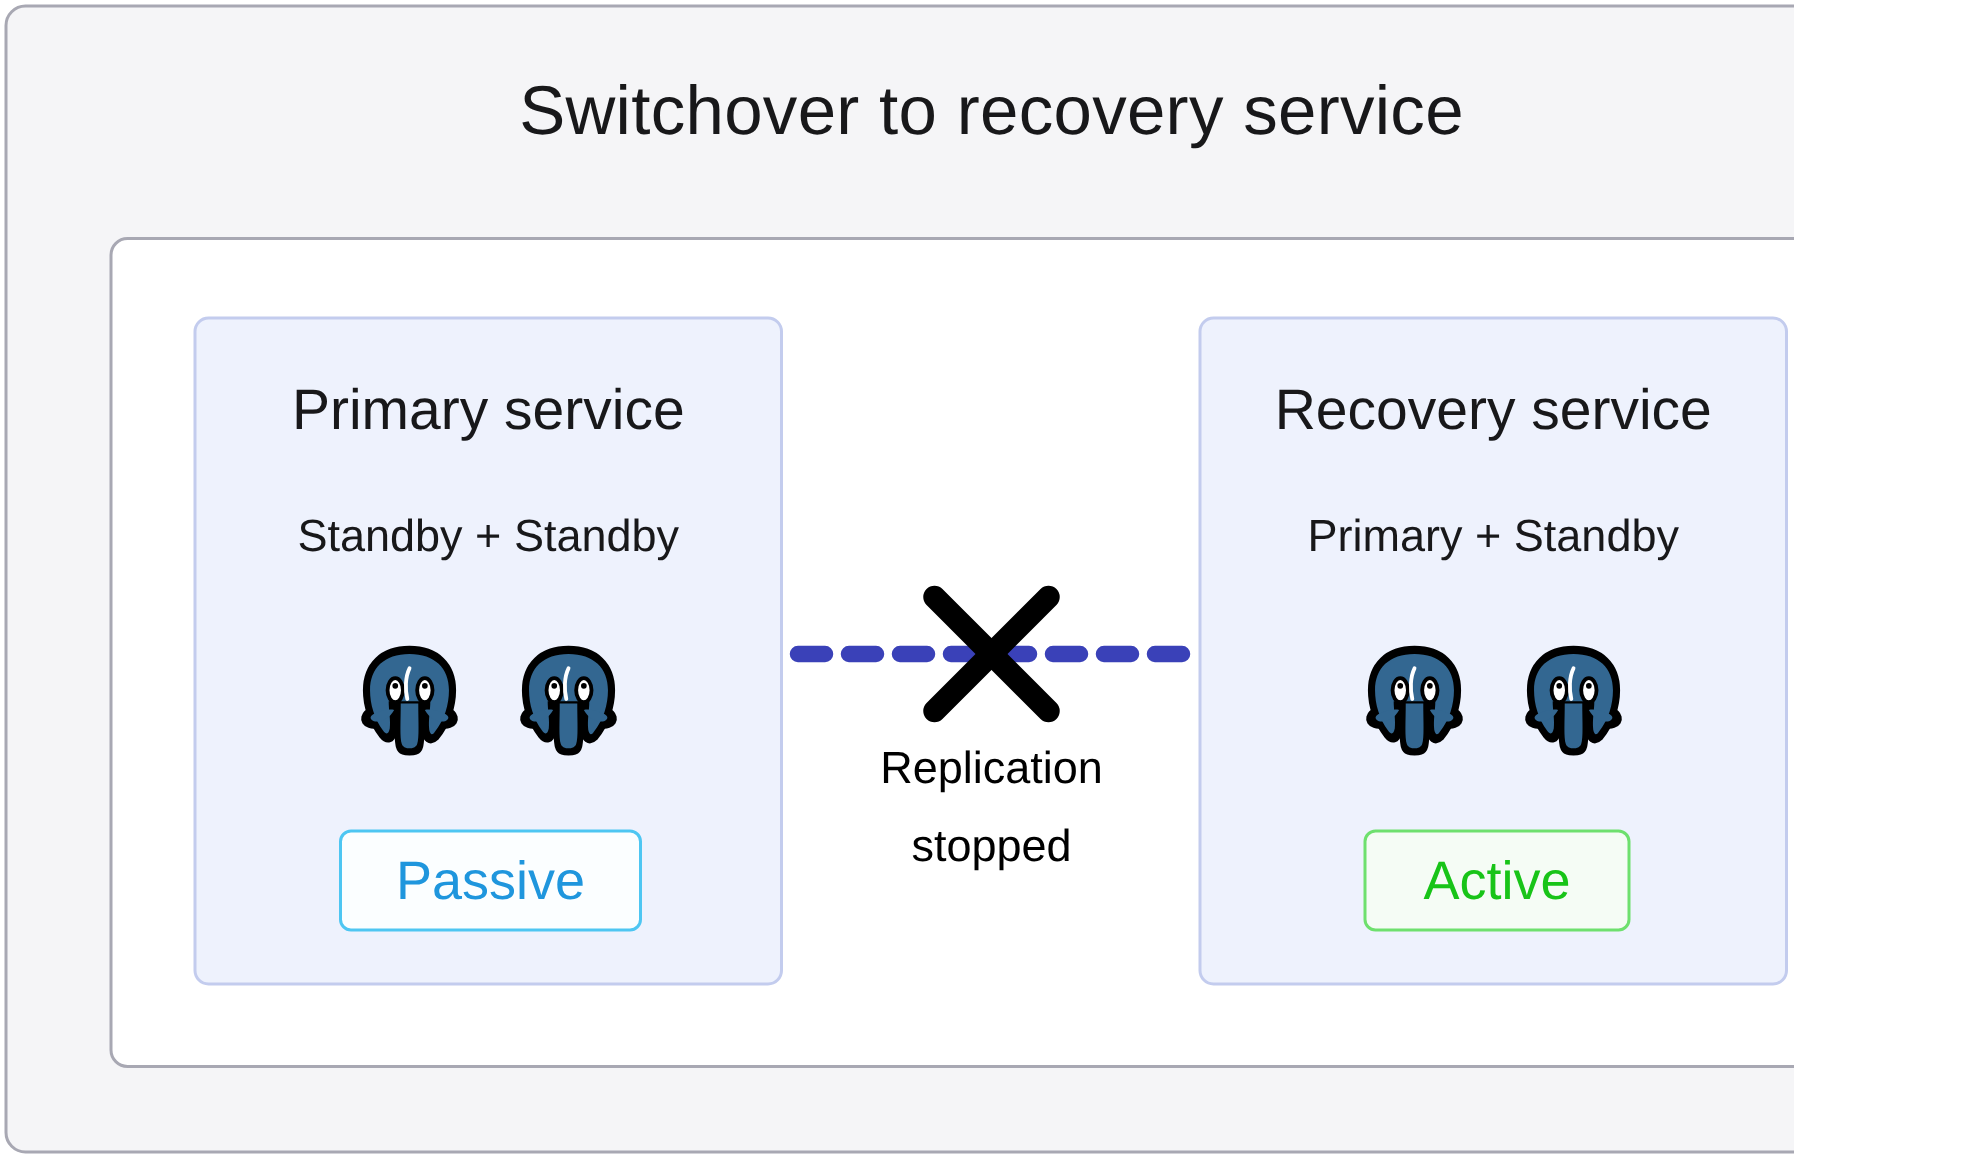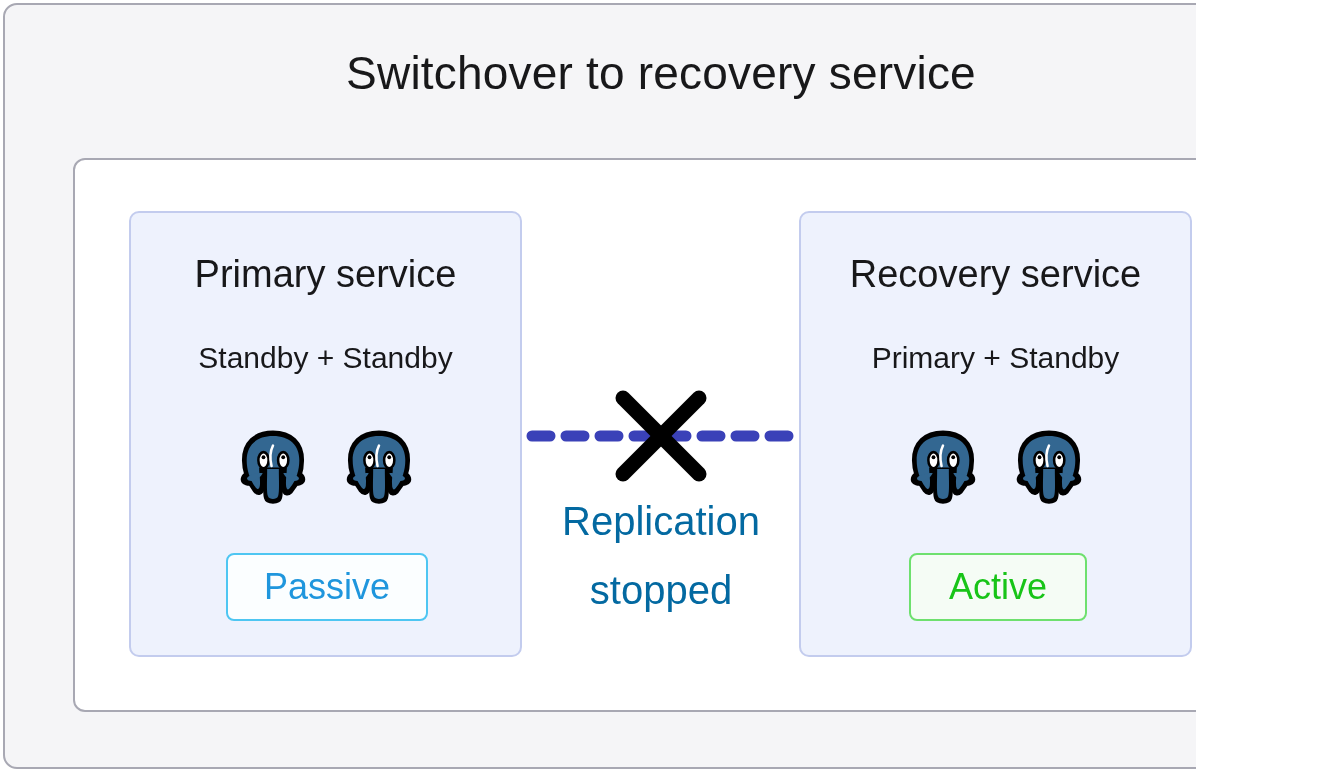--- a/index.html
+++ b/index.html
@@ -161,23 +161,23 @@
     top: 0;
     width: 280px;
     height: 104px;
   }
   #replication-caption {
     position: absolute;
     left: -20px;
     top: 102px;
     width: 320px;
     text-align: center;
-    font-size: 40px;
-    font-weight: 300;
-    color: #0369a1;
+    font-size: 30px;
+    font-weight: 300;
+    color: #000000;
     line-height: 1.73;
     white-space: pre-line;
   }
 </style>
 </head>
 <body>
 
 <div id="page">
 
   <div id="outer-frame"></div>

